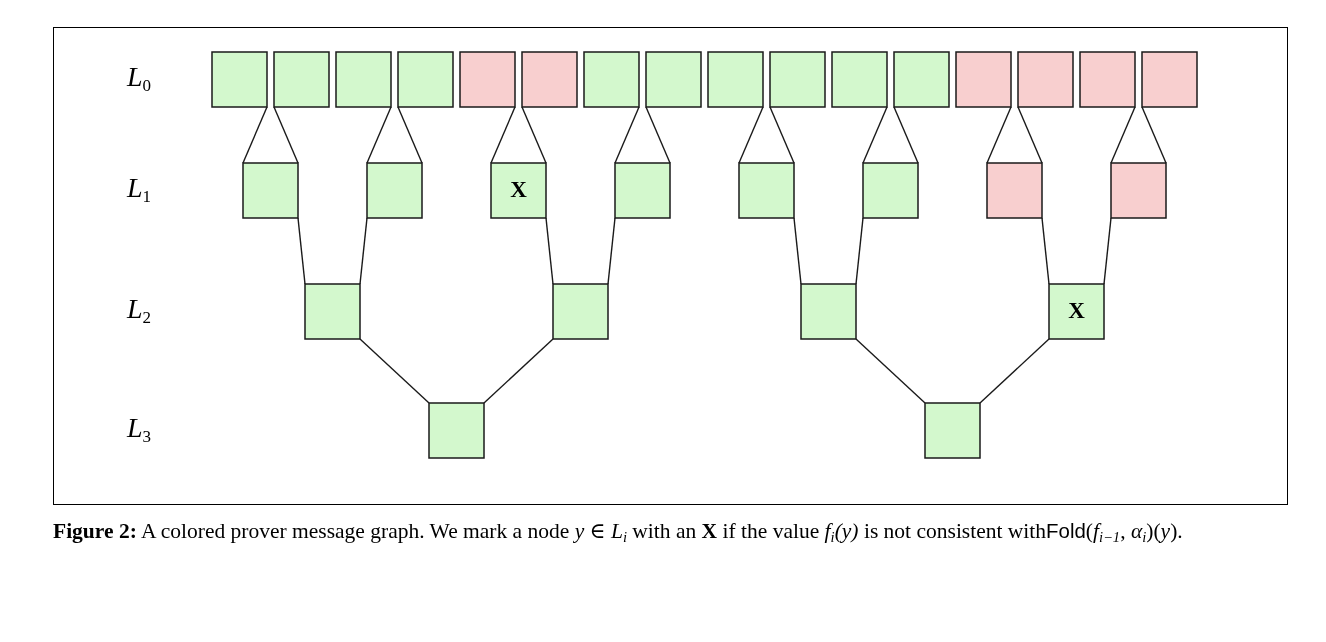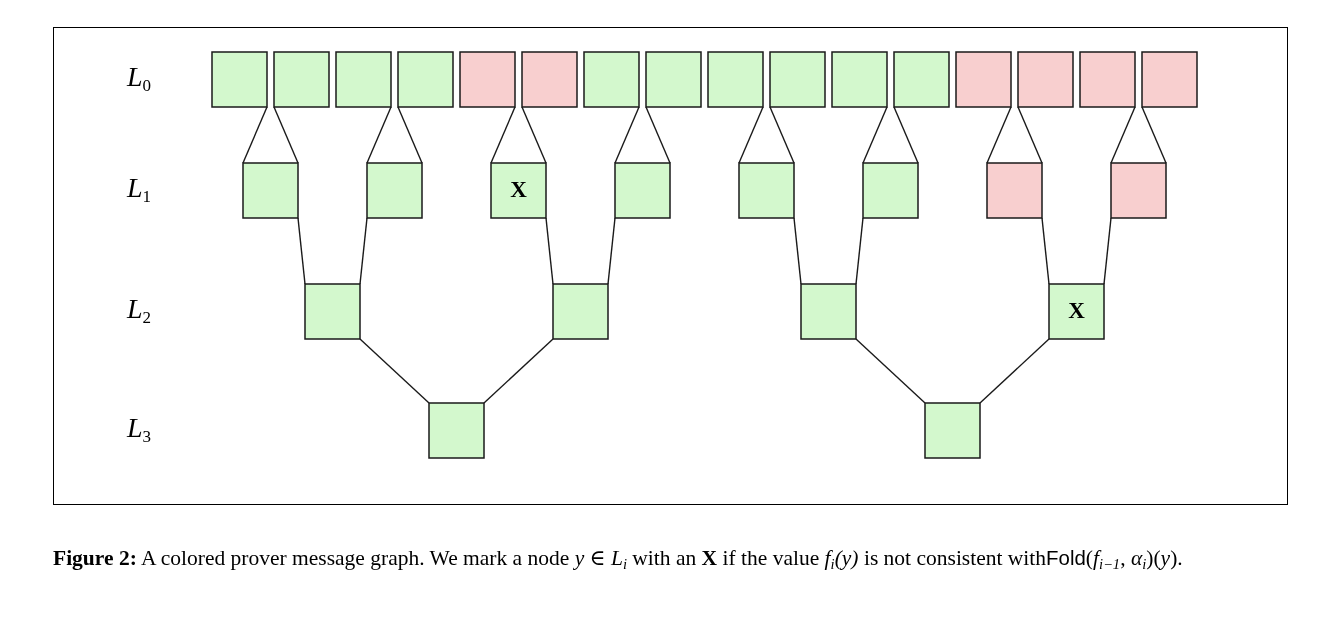--- a/index.html
+++ b/index.html
@@ -68,21 +68,21 @@
     font-size: 28px;
   }
   .layer-label .sub {
     font-size: 17px;
     font-style: normal;
   }
   
   #caption {
     position: absolute;
     left: 53px;
-    top: 544px;
+    top: 517px;
     width: 1236px;
     font-family: "Liberation Serif", "DejaVu Serif", serif;
     font-size: 21.5px;
     line-height: 1.35;
     color: #000000;
     text-align: left;
   }
   #caption .cap-label {
     font-weight: bold;
   }

